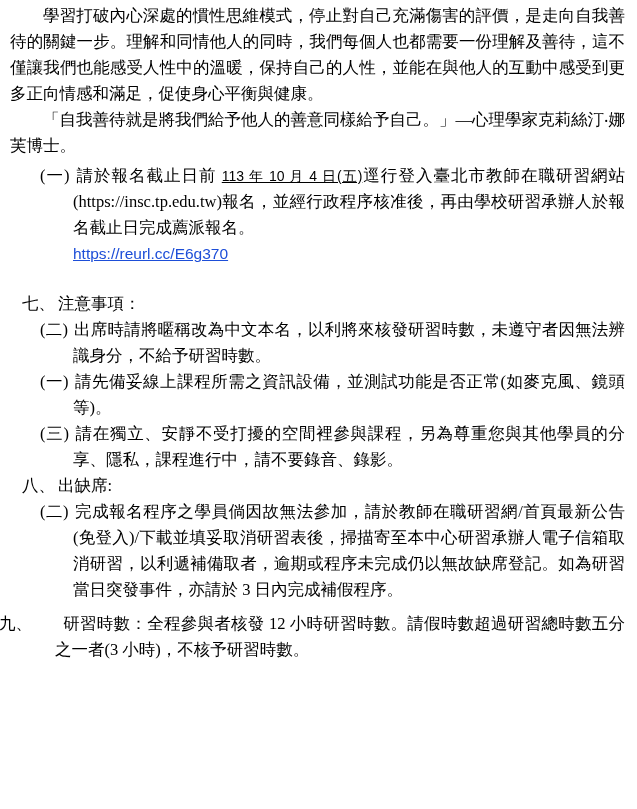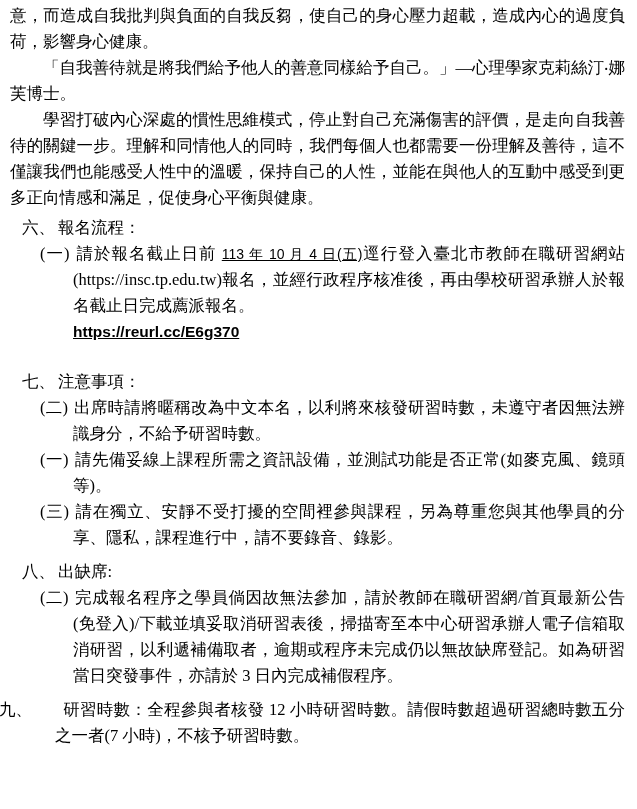--- a/index.html
+++ b/index.html
@@ -23,21 +23,21 @@
   }
   p { margin: 0; }
   .para {
     text-align: justify;
   }
   .para.indent {
     text-indent: 2em;
   }
   .section-6 { margin-top: 4px; }
   .section-7 { margin-top: 24px; }
-  .section-8 { margin-top: 8px; }
+  .section-8 { }
   .section-9 { margin-top: 8px; }
   .sec-head {
     margin-left: 12px;
   }
   .sec-marker {
     display: inline-block;
     min-width: 36px;
   }
   .item {
     margin-left: 30px;
@@ -61,52 +61,50 @@
   .date-strong {
     font-weight: normal;
     text-decoration: underline;
     font-family: "Liberation Sans", "DejaVu Sans", sans-serif;
     font-size: 14px;
   }
   .link-row {
     margin-left: 63px;
   }
   .doc-link {
-    font-weight: bold;
+    font-weight: normal;
     text-decoration: underline;
-    color: #000000;
+    color: #1d4ed8;
     font-family: "Liberation Sans", "DejaVu Sans", sans-serif;
     font-size: 15.5px;
     cursor: pointer;
   }
 </style>
 </head>
 <body>
 
 <div class="page">
 
-  <p class="para">意，而造成自我批判與負面的自我反芻，使自己的身心壓力超載，造成內心的過度負荷，影響身心健康。</p>
+  <p class="para indent">學習打破內心深處的慣性思維模式，停止對自己充滿傷害的評價，是走向自我善待的關鍵一步。理解和同情他人的同時，我們每個人也都需要一份理解及善待，這不僅讓我們也能感受人性中的溫暖，保持自己的人性，並能在與他人的互動中感受到更多正向情感和滿足，促使身心平衡與健康。</p>
   <p class="para indent">「自我善待就是將我們給予他人的善意同樣給予自己。」—心理學家克莉絲汀‧娜芙博士。</p>
-  <p class="para indent">學習打破內心深處的慣性思維模式，停止對自己充滿傷害的評價，是走向自我善待的關鍵一步。理解和同情他人的同時，我們每個人也都需要一份理解及善待，這不僅讓我們也能感受人性中的溫暖，保持自己的人性，並能在與他人的互動中感受到更多正向情感和滿足，促使身心平衡與健康。</p>
 
   <div class="section-6">
-    <p class="sec-head"><span class="sec-marker">六、</span><span>報名流程：</span></p>
     <p class="item"><span class="item-marker">(一)</span><span>請於報名截止日前 </span><span class="date-strong">113 年 10 月 4 日(五)</span><span>逕行登入臺北市教師在職研習網站 </span><span>(https://insc.tp.edu.tw)</span><span>報名，並經行政程序核准後，再由學校研習承辦人於報名截止日完成薦派報名。</span></p>
     <p class="link-row"><a class="doc-link">https://reurl.cc/E6g370</a></p>
   </div>
 
   <div class="section-7">
     <p class="sec-head"><span class="sec-marker">七、</span><span>注意事項：</span></p>
     <p class="item"><span class="item-marker">(二)</span><span>出席時請將暱稱改為中文本名，以利將來核發研習時數，未遵守者因無法辨識身分，不給予研習時數。</span></p>
     <p class="item"><span class="item-marker">(一)</span><span>請先備妥線上課程所需之資訊設備，並測試功能是否正常(如麥克風、鏡頭等)。</span></p>
     <p class="item"><span class="item-marker">(三)</span><span>請在獨立、安靜不受打擾的空間裡參與課程，另為尊重您與其他學員的分享、隱私，課程進行中，請不要錄音、錄影。</span></p>
   </div>
 
   <div class="section-8">
     <p class="sec-head"><span class="sec-marker">八、</span><span>出缺席:</span></p>
     <p class="item"><span class="item-marker">(二)</span><span>完成報名程序之學員倘因故無法參加，請於教師在職研習網/首頁最新公告(免登入)/下載並填妥取消研習表後，掃描寄至本中心研習承辦人電子信箱取消研習，以利遞補備取者，逾期或程序未完成仍以無故缺席登記。如為研習當日突發事件，亦請於 3 日內完成補假程序。</span></p>
   </div>
 
   <div class="section-9">
-    <p class="sec-para"><span class="sec-marker">九、</span><span>研習時數：全程參與者核發 12 小時研習時數。請假時數超過研習總時數五分之一者(7 小時)，不核予研習時數。</span></p>
+    <p class="sec-para"><span class="sec-marker">九、</span><span>研習時數：全程參與者核發 12 小時研習時數。請假時數超過研習總時數五分之一者(3 小時)，不核予研習時數。</span></p>
   </div>
 
 </div>
 
 </body></html>

